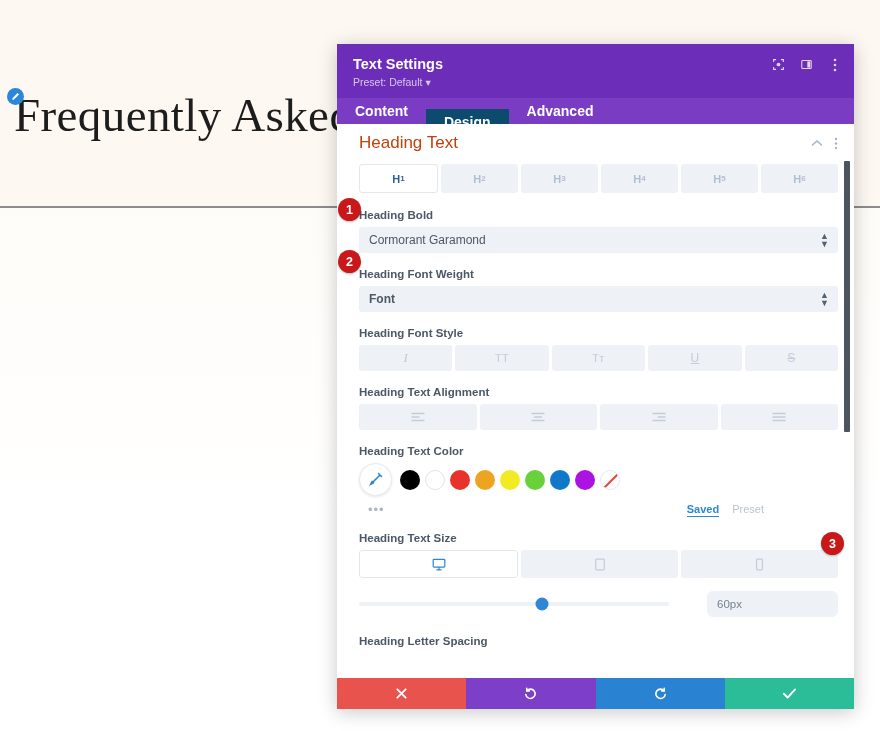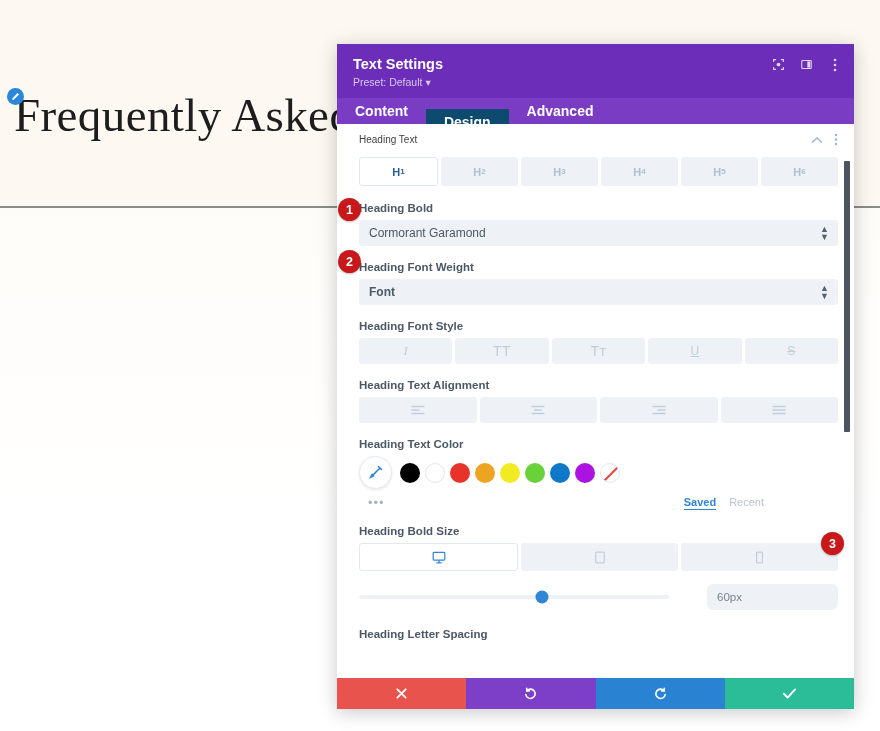--- a/index.html
+++ b/index.html
@@ -171,22 +171,22 @@
     cursor: pointer;
   }
 
   
   .section-head {
     display: flex;
     align-items: center;
     padding: 9px 0 8px 0;
   }
   .section-title {
-    font-size: 10px;
-    color: #404040;
+    font-size: 17px;
+    color: #c2410c;
     font-weight: 400;
     flex: 1 1 auto;
   }
   .section-head-icons {
     display: flex;
     align-items: center;
     gap: 11px;
     color: #9fb3cd;
   }
   .section-head-icons span { cursor: pointer; display:flex; }
@@ -265,21 +265,21 @@
     background: #eef1f6;
     border-radius: 3px;
     display: flex;
     align-items: center;
     justify-content: center;
     color: #c2cdda;
     font-size: 12px;
     cursor: pointer;
   }
   .opt-btn .it { font-style: italic; font-family: "Liberation Serif", serif; font-size: 13px; }
-  .opt-btn .uc { font-size: 14px; letter-spacing: 0.5px; }
+  .opt-btn .uc { font-size: 11px; letter-spacing: 0.5px; }
   .opt-btn .ul { text-decoration: underline; font-size: 12px; }
   .opt-btn .st { text-decoration: line-through; font-size: 12px; }
 
   
   .color-row {
     display: flex;
     align-items: center;
     gap: 5px;
     margin-top: 2px;
   }
@@ -622,27 +622,27 @@
           <div class="swatch" style="background:#f2ea22"></div>
           <div class="swatch" style="background:#69d13a"></div>
           <div class="swatch" style="background:#1078c8"></div>
           <div class="swatch" style="background:#ad13e0"></div>
           <div class="swatch none"></div>
         </div>
         <div class="color-meta">
           <span class="dots-more">•••</span>
           <span class="color-tabs">
             <span class="color-tab active">Saved</span>
-            <span class="color-tab">Recent</span>
+            <span class="color-tab">Preset</span>
           </span>
         </div>
       </div>
 
       <div class="field-group" style="margin-bottom:18px;">
-        <div class="field-label">Heading Bold Size</div>
+        <div class="field-label">Heading Text Size</div>
         <div class="device-row">
           <div class="device-btn active">
             <svg width="14" height="13" viewBox="0 0 16 15" fill="none" stroke="currentColor" stroke-width="1.4">
               <rect x="1.3" y="1.5" width="13.4" height="9" rx="1"></rect>
               <path d="M8 10.5v3M5 13.8h6"></path>
             </svg>
           </div>
           <div class="device-btn">
             <svg width="12" height="13" viewBox="0 0 14 15" fill="none" stroke="currentColor" stroke-width="1.4">
               <rect x="2" y="1.2" width="10" height="12.6" rx="1"></rect>

